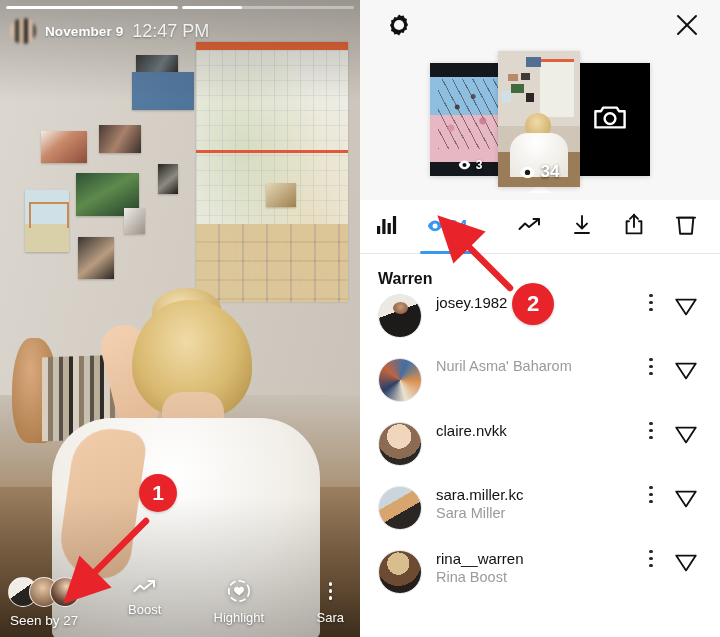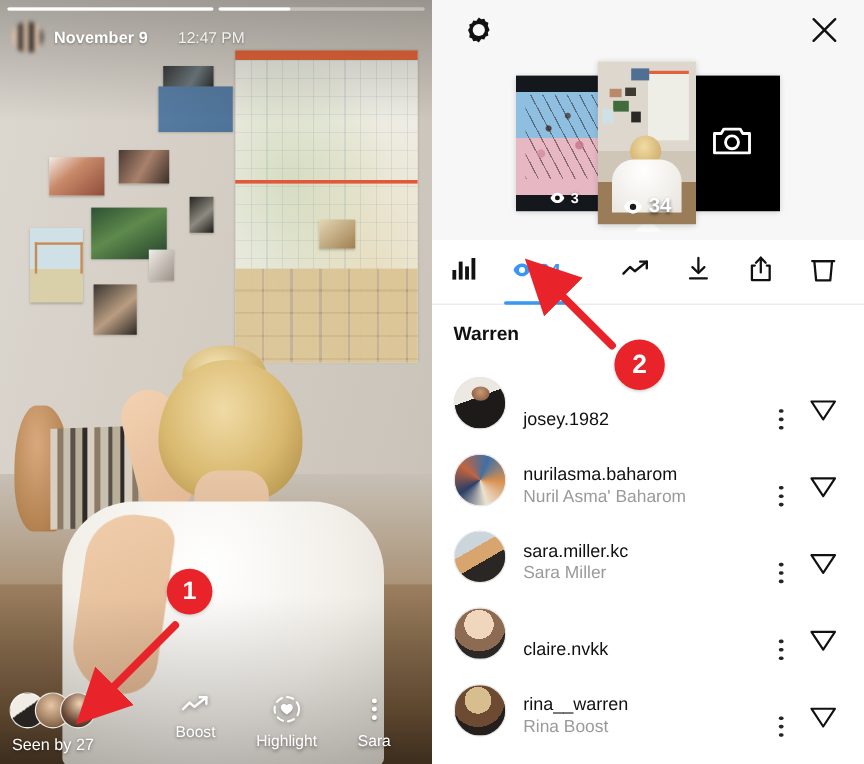--- a/index.html
+++ b/index.html
@@ -106,37 +106,37 @@
 
   
   .story-header { position:absolute; top:18px; left:10px; right:10px; z-index:6;
                   display:flex; align-items:center; gap:9px; }
   .story-avatar { width:26px; height:26px; border-radius:50%; flex:none;
      background:
        repeating-linear-gradient(to right,#d7bca6 0 5px,#3a3530 5px 9px,#c9b29c 9px 14px,#2c2724 14px 18px);
      filter:blur(1.6px); }
   .story-date { color:#fff; font-size:13.5px; font-weight:bold; letter-spacing:.1px;
                 text-shadow:0 1px 2px rgba(0,0,0,.35); }
-  .story-time { color:rgba(255,255,255,.88); font-size:13px;
-                text-shadow:0 1px 2px rgba(0,0,0,.35);margin-left:16px; }
+  .story-time { color:rgba(255,255,255,.88); font-size:18px;
+                text-shadow:0 1px 2px rgba(0,0,0,.35); }
 
   
   .story-footer { position:absolute; left:0; right:0; bottom:0; height:64px; z-index:6;
                   display:flex; align-items:flex-start; padding:4px 10px 0 8px; }
   .seen-by { display:flex; flex-direction:column; align-items:flex-start; width:120px; }
   .seen-avatars { display:flex; }
   .seen-av { width:30px; height:30px; border-radius:50%; border:1.5px solid rgba(255,255,255,.85);
              margin-left:-9px; background:#cbbfb2; }
   .seen-av:first-child { margin-left:0; }
   .sa1 { background:linear-gradient(145deg,#f1ece6 0 45%, #262320 45% 100%); }
   .sa2 { background:radial-gradient(circle at 45% 35%, #e7c7a6, #8d6a4e 70%, #2f2a26); }
   .sa3 { background:radial-gradient(circle at 55% 30%, #f0d3b4, #6d4a38 60%, #201c19); }
   .seen-label { color:#fff; font-size:13.5px; margin-top:6px; margin-left:2px;
                 text-shadow:0 1px 3px rgba(0,0,0,.5); }
-  .footer-actions { flex:1; display:flex; justify-content:center; align-items:flex-start;
+  .footer-actions { flex:1; display:flex; justify-content:space-between; align-items:flex-start;
                     gap:34px; padding-right:6px; padding-top:2px; }
   .fa { display:flex; flex-direction:column; align-items:center; gap:7px; }
   .fa-label { color:#fff; font-size:13px; text-shadow:0 1px 3px rgba(0,0,0,.5); }
   .fa svg { display:block; filter:drop-shadow(0 1px 2px rgba(0,0,0,.4)); }
 
   
   .insights-panel { width:360px; height:637px; background:#fff; position:relative;
                     display:flex; flex-direction:column; }
 
   .ip-top { position:relative; height:200px; background:#f7f7f7; flex:none; }
@@ -197,21 +197,21 @@
   .tb-insights { width:54px; }
   .tb-views { min-width:66px; gap:6px; padding:0 8px; }
   .tb-views .tb-count { font-size:17px; font-weight:bold; }
   .tb-underline { position:absolute; left:6px; right:6px; bottom:0; height:2.5px; border-radius:2px; }
   .tb-right { margin-left:auto; display:flex; align-items:center; gap:4px; padding-right:10px; }
   .tb-right .tb-item { width:48px; }
 
   
   .viewers-title { padding:16px 0 6px 18px; font-size:16px; font-weight:bold; color:#111; }
   .viewers-list { flex:1; overflow:hidden; }
-  .viewer-row { display:flex; align-items:flex-end; height:64px; padding:0 14px 0 18px; }
+  .viewer-row { display:flex; align-items:flex-start; height:64px; padding:0 14px 0 18px; }
   .v-avatar { width:44px; height:44px; border-radius:50%; flex:none; margin-right:14px;
               border:1px solid #e6e6e6; overflow:hidden; position:relative; }
   .va1 { background:linear-gradient(160deg,#ece8e2 0 40%, #1d1b19 40% 100%); }
   .va1::after{content:"";position:absolute;left:14px;top:7px;width:15px;height:12px;border-radius:50%;
               background:radial-gradient(circle at 50% 40%, #c99a74, #7a4e35);}
   .va2 { background:conic-gradient(from 20deg,#3f6fa5,#d88f4f,#ece2d0,#2b3f66,#c2643f,#3f6fa5); }
   .va3 { background:radial-gradient(circle at 48% 32%, #f0d6bc 0 34%, #8d6b52 34% 62%, #2b2724 62% 100%); }
   .va4 { background:linear-gradient(150deg,#cbd6dc 0 35%, #d9a56f 35% 58%, #2a2624 58% 100%); }
   .va5 { background:radial-gradient(circle at 46% 30%, #d8bd8f 0 30%, #6d4b33 30% 60%, #241f1c 60% 100%); }
   .v-names { flex:1; display:flex; flex-direction:column; justify-content:center; gap:2px; }
@@ -472,59 +472,58 @@
           </div>
           <div class="v-send">
             <span><svg width="24" height="24" viewBox="0 0 24 24" fill="none" stroke="#111" stroke-width="1.8" stroke-linejoin="round">
                 <path d="M2.2 5.6h19.6L12 20.4z"></path>
               </svg></span>
           </div>
         </div>
         <div class="viewer-row">
           <div class="v-avatar va2"></div>
           <div class="v-names">
-            <div class="v-user">nurilasma.baharom</div>
             <div class="v-full">Nuril Asma' Baharom</div>
+          </div>
+          <div class="v-more">
+            <span class="dots">
+              <i></i>
+              <i></i>
+              <i></i>
+            </span>
+          </div>
+          <div class="v-send">
+            <span><svg width="24" height="24" viewBox="0 0 24 24" fill="none" stroke="#111" stroke-width="1.8" stroke-linejoin="round">
+                <path d="M2.2 5.6h19.6L12 20.4z"></path>
+              </svg></span>
+          </div>
+        </div>
+        <div class="viewer-row">
+          <div class="v-avatar va3"></div>
+          <div class="v-names">
+            <div class="v-user">claire.nvkk</div>
           </div>
           <div class="v-more">
             <span class="dots">
               <i></i>
               <i></i>
               <i></i>
             </span>
           </div>
           <div class="v-send">
             <span><svg width="24" height="24" viewBox="0 0 24 24" fill="none" stroke="#111" stroke-width="1.8" stroke-linejoin="round">
                 <path d="M2.2 5.6h19.6L12 20.4z"></path>
               </svg></span>
           </div>
         </div>
         <div class="viewer-row">
           <div class="v-avatar va4"></div>
           <div class="v-names">
             <div class="v-user">sara.miller.kc</div>
             <div class="v-full">Sara Miller</div>
-          </div>
-          <div class="v-more">
-            <span class="dots">
-              <i></i>
-              <i></i>
-              <i></i>
-            </span>
-          </div>
-          <div class="v-send">
-            <span><svg width="24" height="24" viewBox="0 0 24 24" fill="none" stroke="#111" stroke-width="1.8" stroke-linejoin="round">
-                <path d="M2.2 5.6h19.6L12 20.4z"></path>
-              </svg></span>
-          </div>
-        </div>
-        <div class="viewer-row">
-          <div class="v-avatar va3"></div>
-          <div class="v-names">
-            <div class="v-user">claire.nvkk</div>
           </div>
           <div class="v-more">
             <span class="dots">
               <i></i>
               <i></i>
               <i></i>
             </span>
           </div>
           <div class="v-send">
             <span><svg width="24" height="24" viewBox="0 0 24 24" fill="none" stroke="#111" stroke-width="1.8" stroke-linejoin="round">

